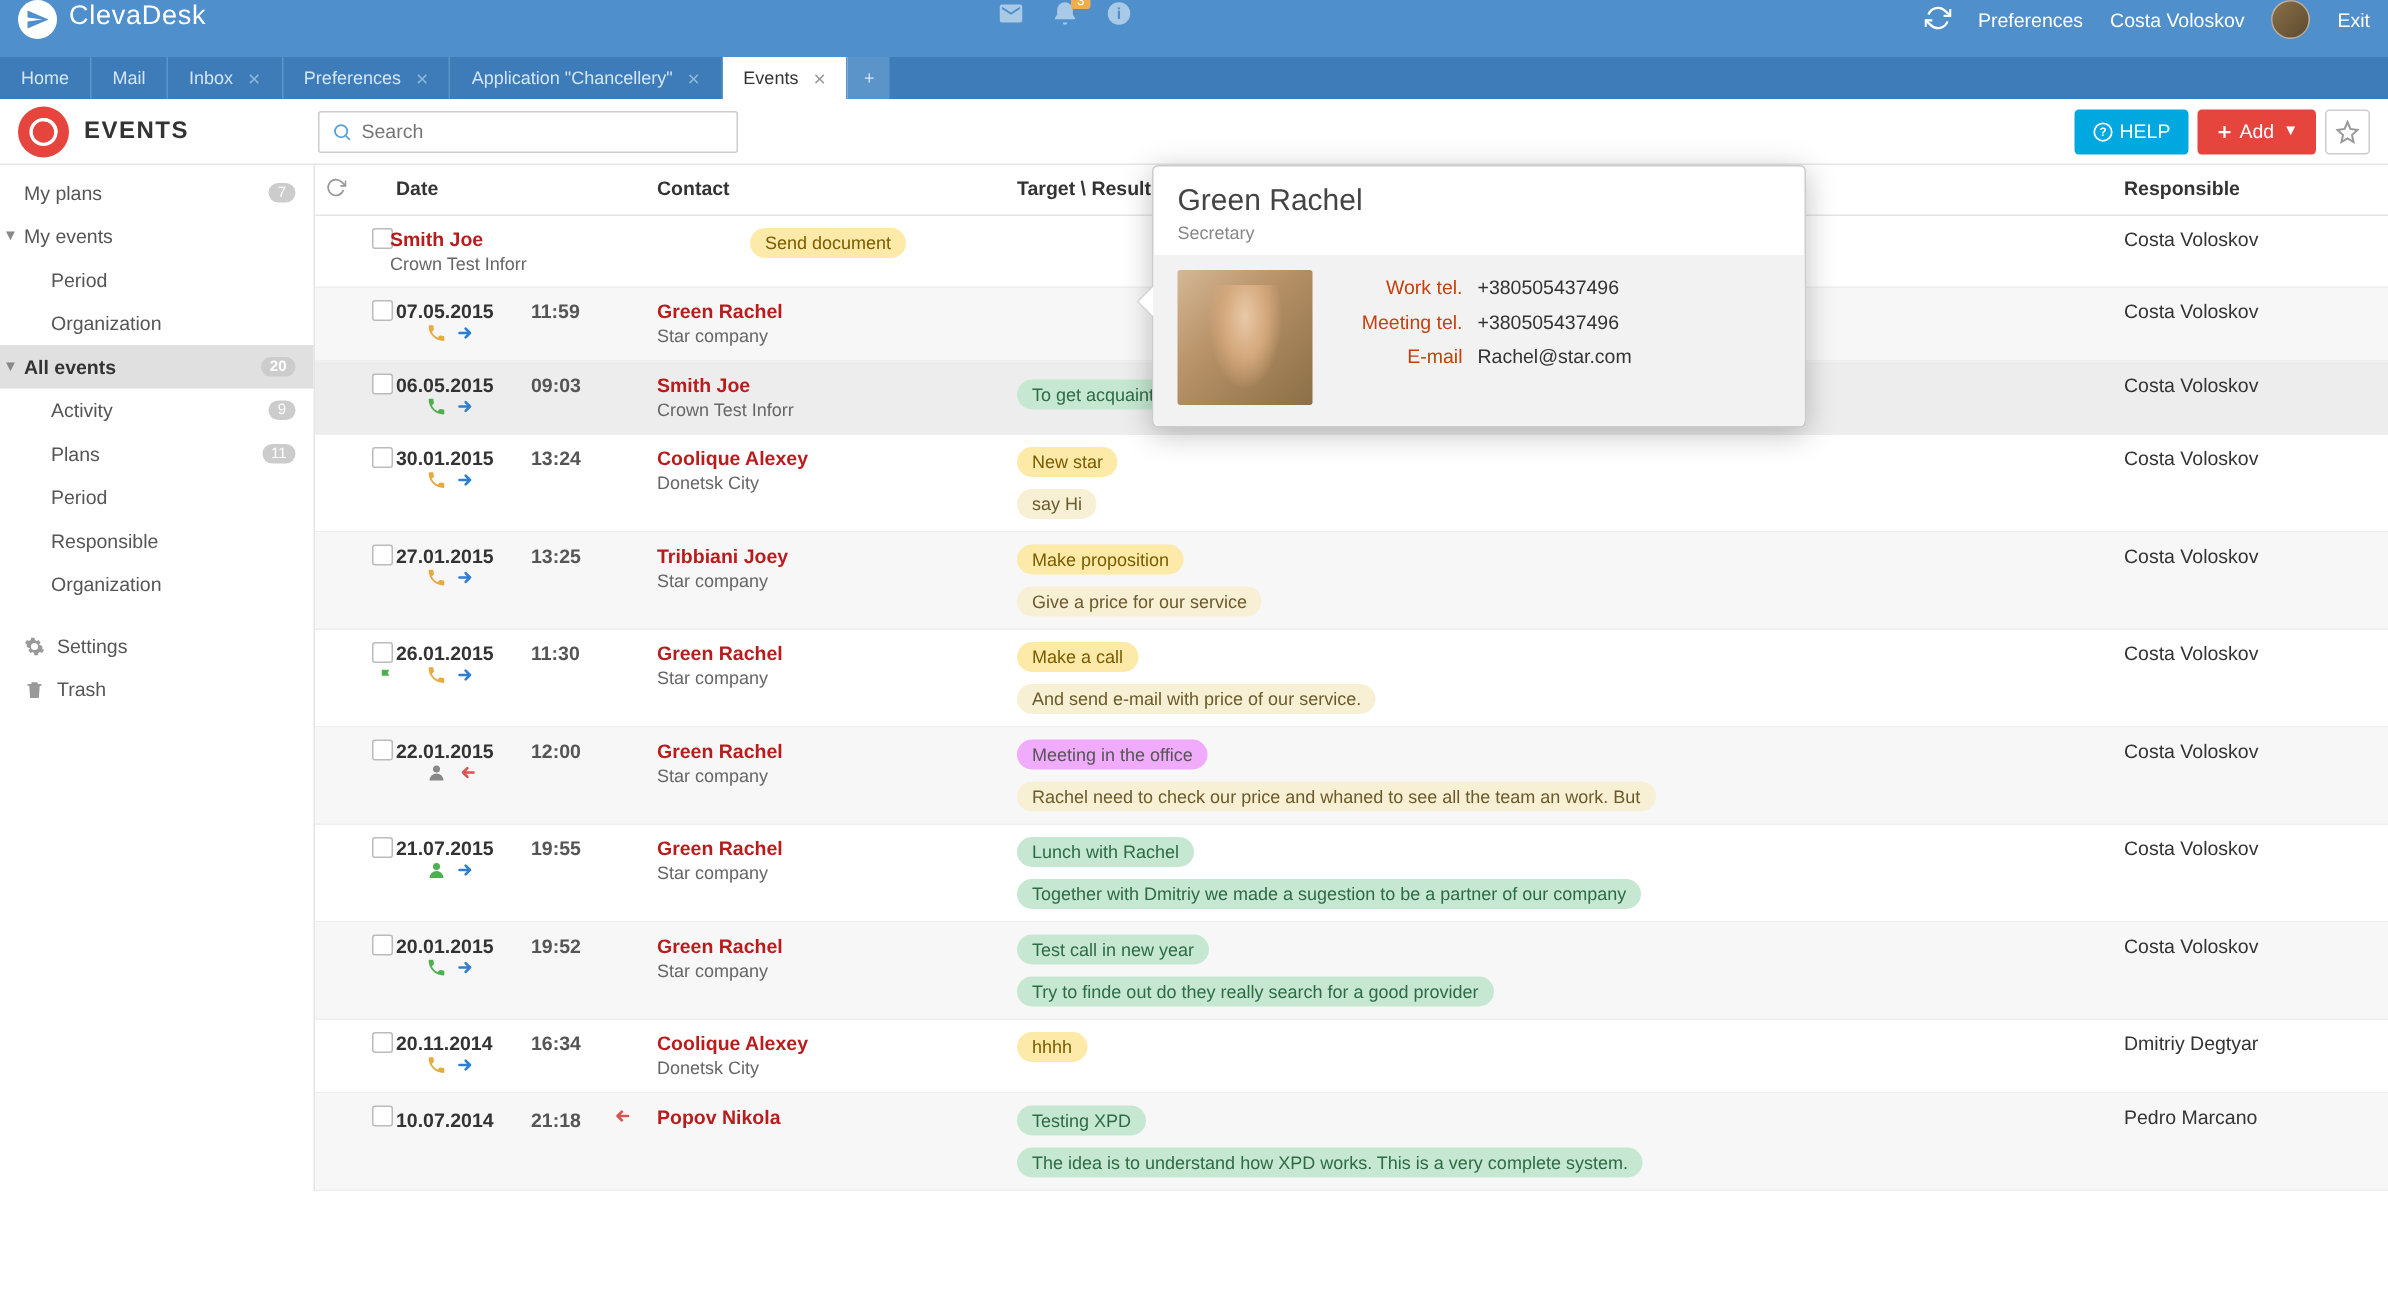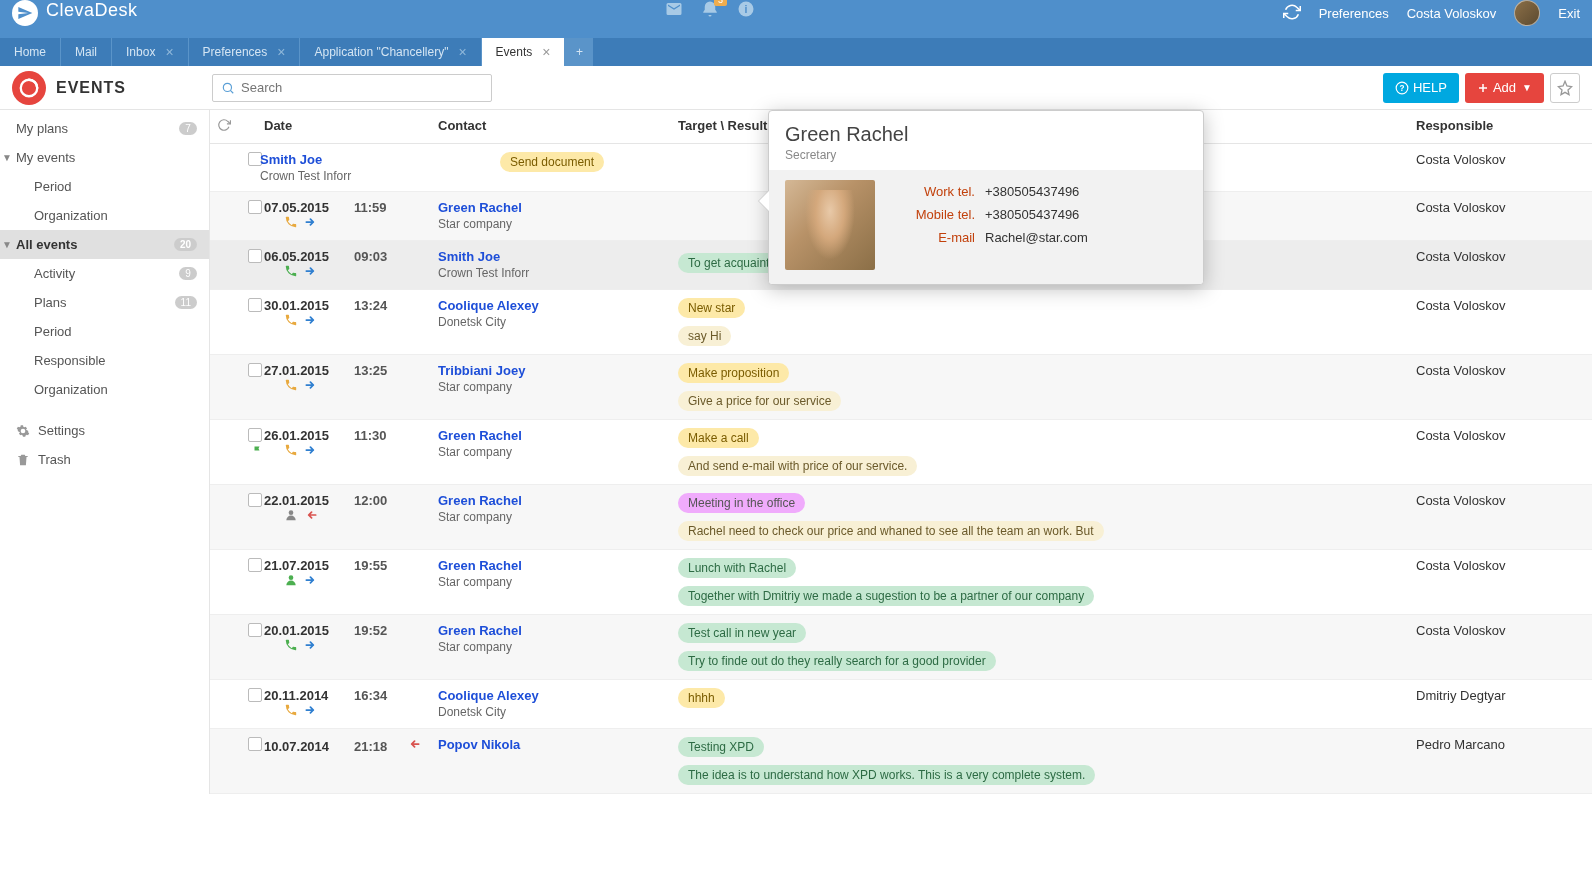--- a/index.html
+++ b/index.html
@@ -77,21 +77,21 @@
 .time-val{display:inline-block;color:#555;font-weight:bold;}
 .type-icons{display:inline-flex;gap:6px;margin-left:20px;align-items:center;}
 .icon-phone svg{width:14px;height:14px;}
 .icon-phone.yellow svg{color:#e8a93e;}
 .icon-phone.green svg{color:#4caf50;}
 .icon-person svg{width:14px;height:14px;color:#888;}
 .icon-person.green svg{color:#4caf50;}
 .icon-arrow svg{width:14px;height:14px;}
 .icon-arrow.blue svg{color:#2f7fd0;}
 .icon-arrow.red svg{color:#d9534f;}
-.contact-name{font-weight:bold;color:#1d4ed8;}
+.contact-name{font-weight:bold;color:#b91c1c;}
 .contact-org{color:#666;font-size:12px;margin-top:2px;}
 .target-pill{display:inline-block;padding:3px 10px;border-radius:10px;font-size:12px;margin-bottom:4px;}
 .pill-yellow{background:#fde9a8;color:#7a5c00;}
 .pill-green{background:#c6e8d2;color:#2d6b44;}
 .pill-grey{background:#f0abfc;color:#555;}
 .pill-cream{background:#f8f0d5;color:#6b5a2a;}
 .result-pill{display:inline-block;padding:3px 10px;border-radius:10px;font-size:12px;}
 .resp-val{color:#333;}
 
 
@@ -504,21 +504,21 @@
         <div class="popover-role">Secretary</div>
       </div>
       <div class="popover-body">
         <div class="popover-photo"></div>
         <div class="popover-fields" id="popfields">
             <div class="popover-row">
               <div class="popover-label">Work tel.</div>
               <div class="popover-value">+380505437496</div>
             </div>
             <div class="popover-row">
-              <div class="popover-label">Mobile tel.</div>
+              <div class="popover-label">Meeting tel.</div>
               <div class="popover-value">+380505437496</div>
             </div>
             <div class="popover-row">
               <div class="popover-label">E-mail</div>
               <div class="popover-value">Rachel@star.com</div>
             </div>
           </div>
       </div>
     </div>
 

